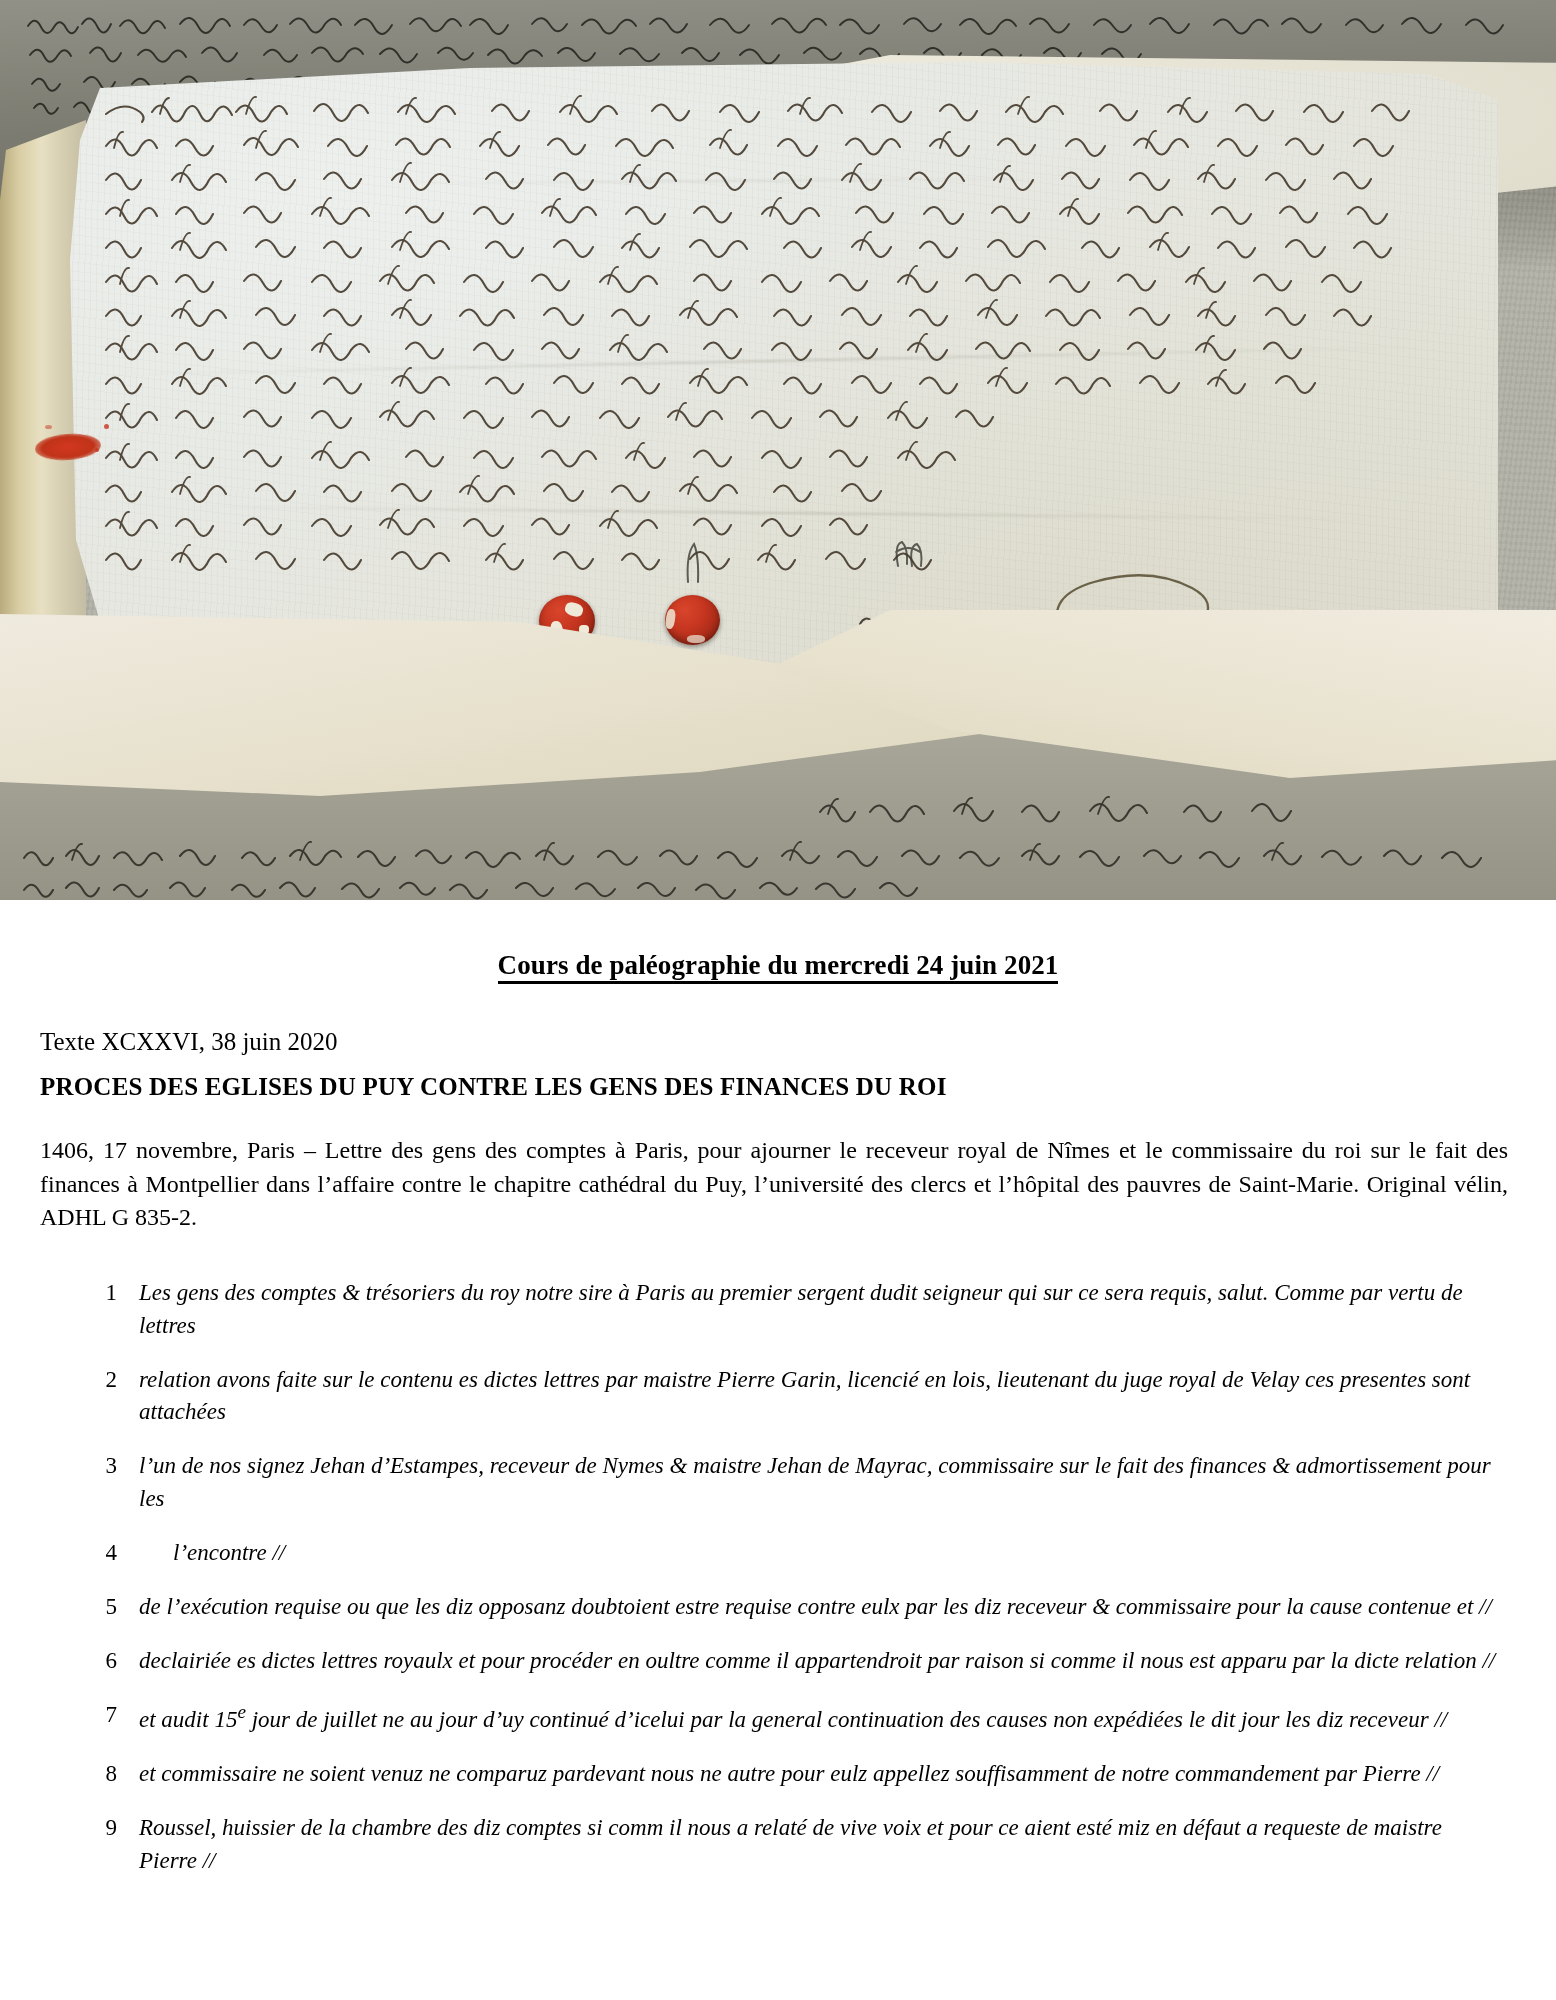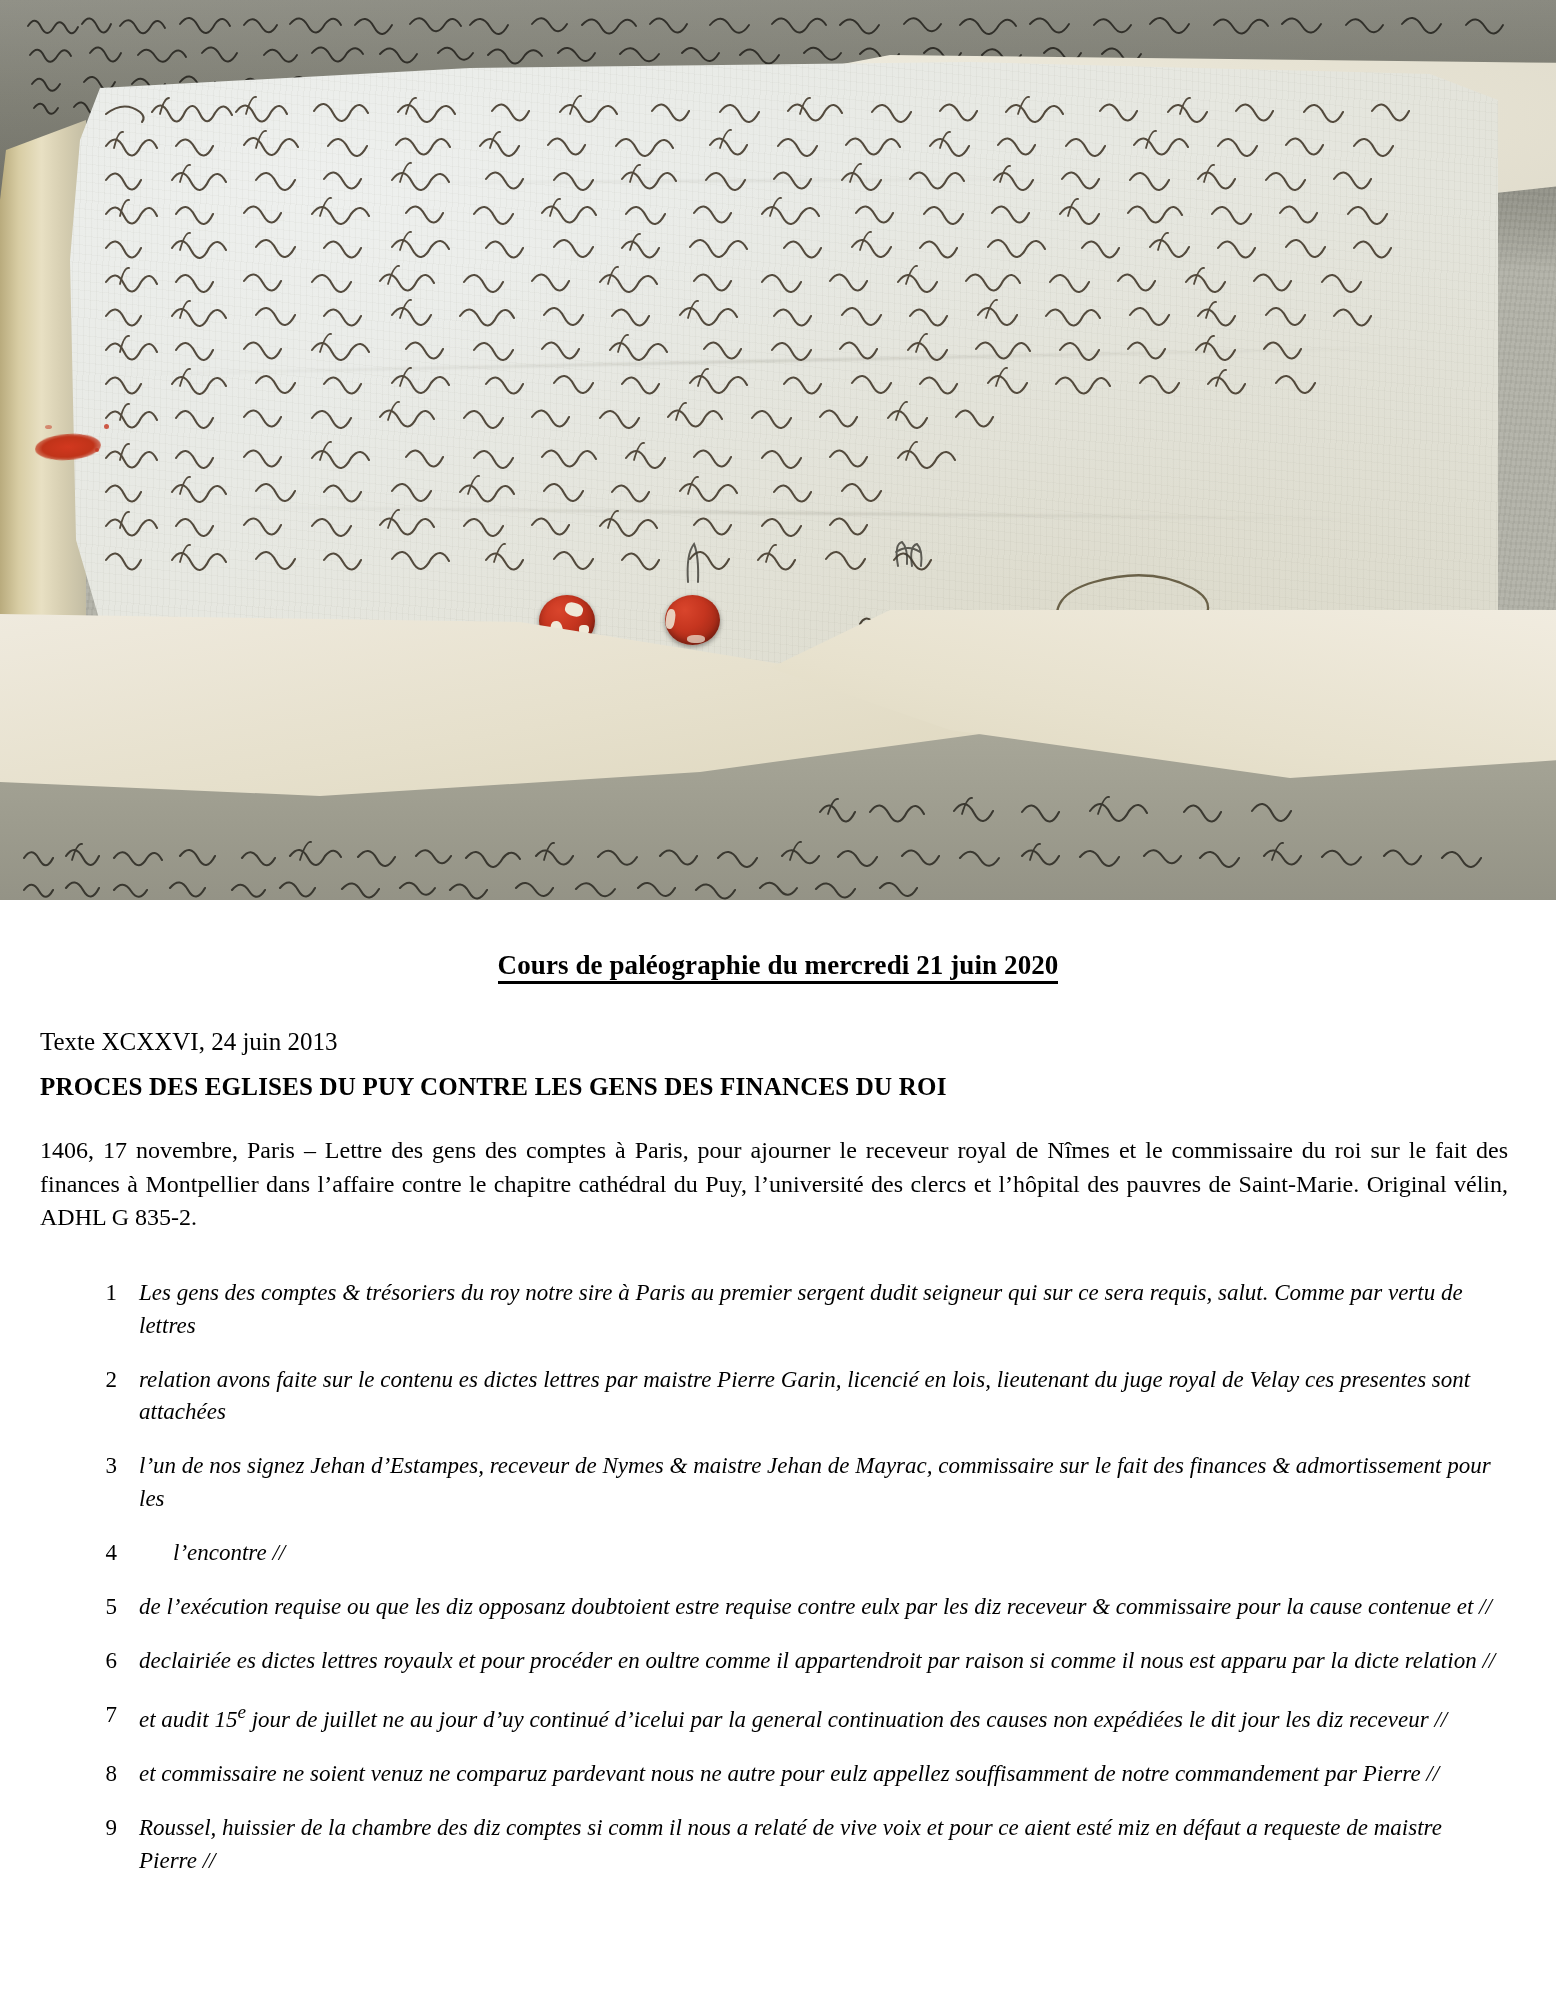--- a/index.html
+++ b/index.html
@@ -370,24 +370,24 @@
 
         <path d="M14 100 q8 -11 15 1 t14 -1 M56 98 q9 -12 17 2 t16 -2 M104 100 q9 -11 17 1 t16 -1 M160 98 q10 -12 18 2 t17 -2 M222 100 q9 -11 17 1 t16 -1 M270 98 q10 -12 18 2 t17 -2 M332 99 q11 -12 19 2 t18 -2 M390 98 q10 -11 18 1 t17 -1 M440 100 q11 -12 19 2 t18 -2 M506 98 q10 -11 19 2 t18 -2 M566 99 q11 -12 20 1 t19 -1 M628 98 q10 -11 19 2 t18 -2 M686 100 q11 -12 20 2 t19 -2 M750 98 q10 -11 19 1 t18 -1 M806 99 q11 -12 20 2 t19 -2 M870 98 q10 -11 19 2 t18 -2"></path>
       </g>
     </svg>
   </div>
 </div>
 
 <div class="page">
 
   <div class="doc-title">
-    <span>Cours de paléographie du mercredi 21 juin 2020</span>
-  </div>
-
-  <div class="texte-line">Texte XCXXVI, 24 juin 2013</div>
+    <span>Cours de paléographie du mercredi 24 juin 2021</span>
+  </div>
+
+  <div class="texte-line">Texte XCXXVI, 38 juin 2020</div>
 
   <div class="heading">PROCES DES EGLISES DU PUY CONTRE LES GENS DES FINANCES DU ROI</div>
 
   <div class="intro">1406, 17 novembre, Paris – Lettre des gens des comptes à Paris, pour ajourner le receveur royal de Nîmes et le commissaire du roi sur le fait des finances à Montpellier dans l’affaire contre le chapitre cathédral du Puy, l’université des clercs et l’hôpital des pauvres de Saint-Marie. Original vélin, ADHL G 835-2.</div>
 
   <div class="lines">
 
     <div class="line-row">
       <div class="line-num">1</div>
       <div class="line-text">

